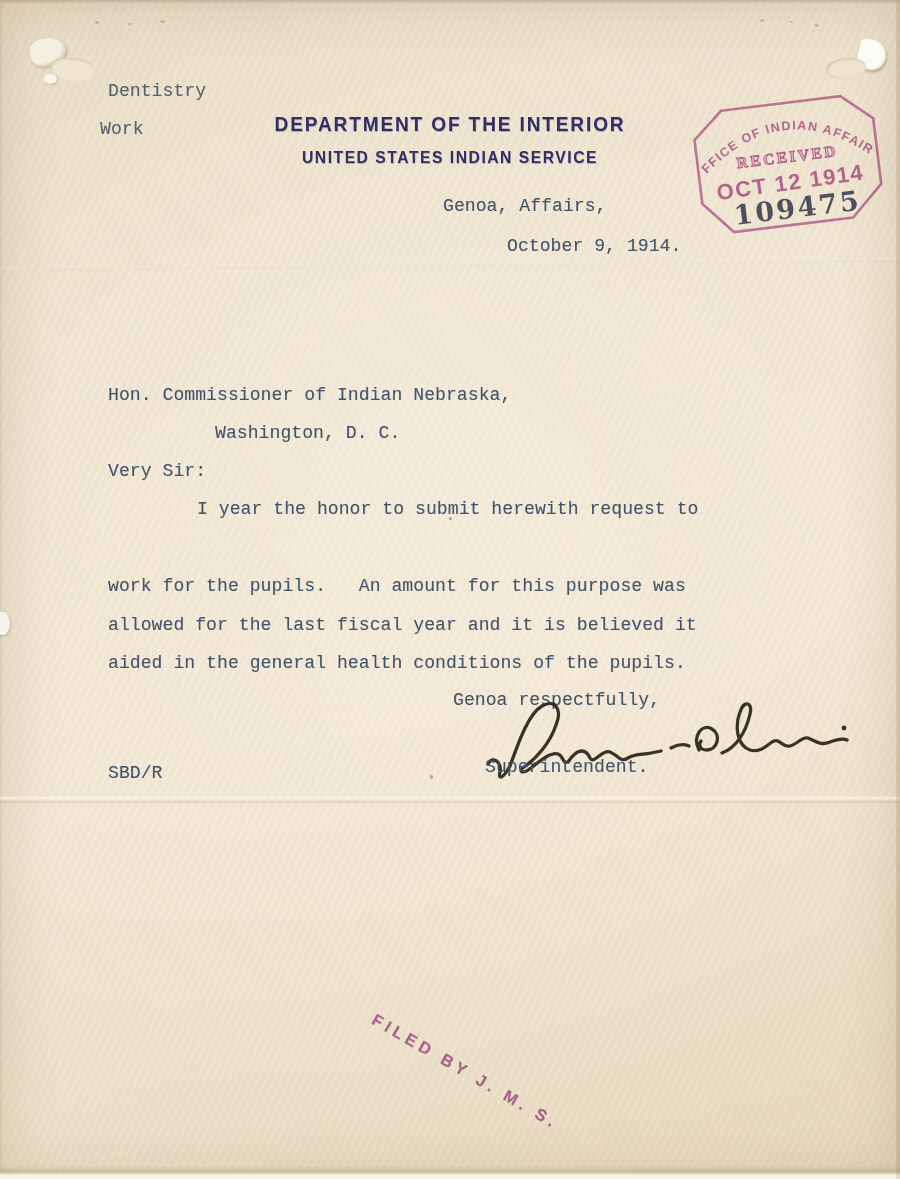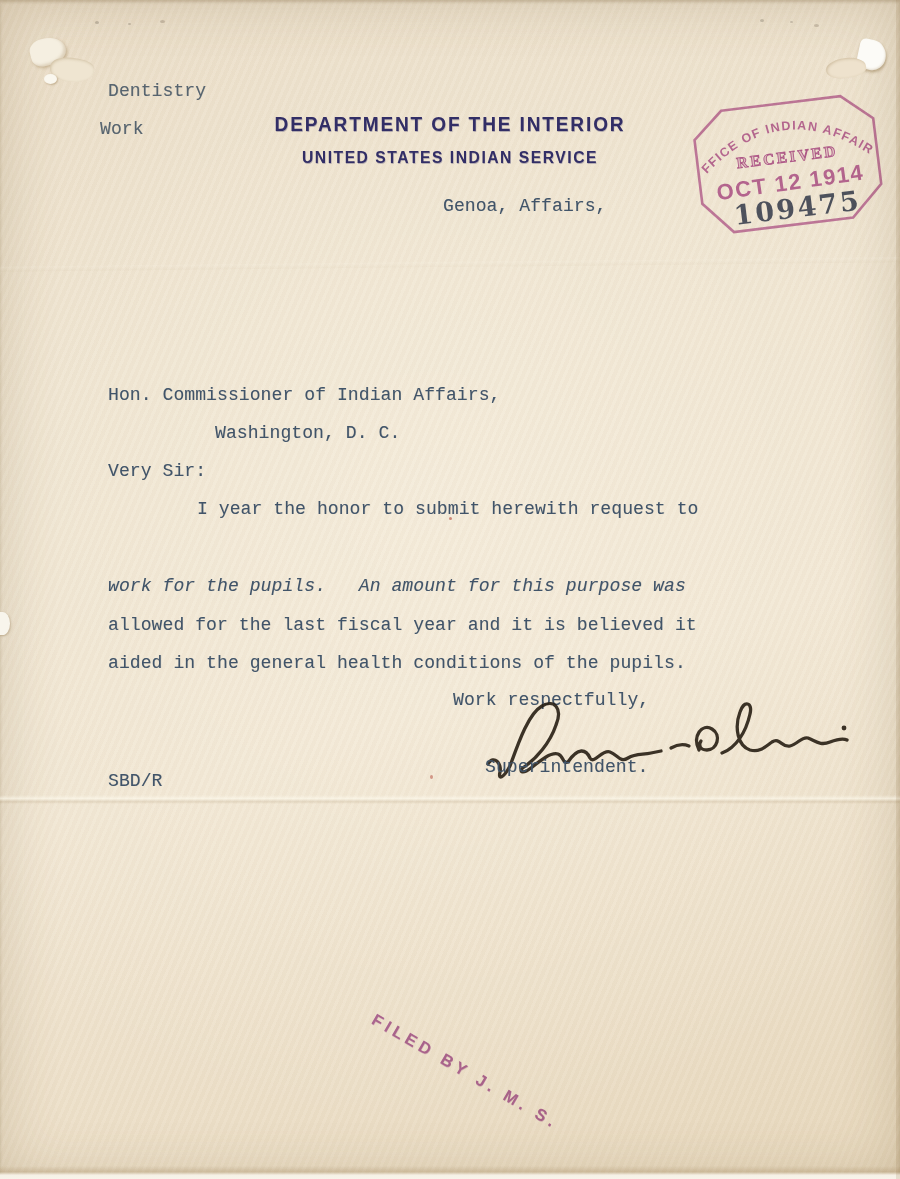--- a/index.html
+++ b/index.html
@@ -80,44 +80,45 @@
   <div class="abs bottom-edge"></div>
   <div class="abs right-edge"></div>
 
   <div class="abs type annotation" style="left:108px;top:79px;">Dentistry</div>
   <div class="abs type annotation" style="left:100px;top:117px;">Work</div>
 
   <div class="abs lh lh1 centered" style="top:112px;">DEPARTMENT OF THE INTERIOR</div>
   <div class="abs lh lh2 centered" style="top:148px;">UNITED STATES INDIAN SERVICE</div>
 
   <div class="abs type" style="left:443px;top:194px;">Genoa, Affairs,</div>
+  <div class="abs type" style="left:507px;top:234px;">October 9, 1914.</div>
 
   <svg class="abs stamp-received" style="left:690px;top:92px;" width="200" height="146" viewBox="0 0 200 146">
     <g transform="rotate(-7 98 71)" fill="none">
       <path d="M 38 11 L 158 11 L 188 37 L 188 103 L 156 133 L 36 133 L 8 101 L 8 37 Z" stroke="#b5569e" stroke-width="2.6" opacity="0.8"></path>
       <path id="arcOrg" d="M 16 72 Q 98 4 180 72" fill="none" stroke="none"></path>
       <text font-family="Liberation Sans, sans-serif" font-size="12.5" font-weight="bold" fill="#b5569e" letter-spacing="1.4" opacity="0.9">
         <textPath href="#arcOrg" startOffset="50%" text-anchor="middle">OFFICE OF INDIAN AFFAIRS</textPath>
       </text>
       <text x="98" y="70" text-anchor="middle" font-family="Liberation Serif, serif" font-size="15.5" font-weight="bold" letter-spacing="2.5" fill="rgba(181,86,158,0.28)" stroke="#b5569e" stroke-width="0.9">RECEIVED</text>
       <text x="98" y="98" text-anchor="middle" transform="rotate(-1 98 92)" font-family="Liberation Sans, sans-serif" font-size="22" font-weight="bold" letter-spacing="1.5" fill="#b5569e" opacity="0.92">OCT 12 1914</text>
       <text x="102" y="126" text-anchor="middle" font-family="DejaVu Serif, serif" font-size="27" font-weight="bold" letter-spacing="2.5" fill="#303a54" opacity="0.9">109475</text>
     </g>
   </svg>
 
-  <div class="abs type" style="left:108px;top:383px;">Hon. Commissioner of Indian Affairs,</div>
+  <div class="abs type" style="left:108px;top:383px;">Hon. Commissioner of Indian Nebraska,</div>
   <div class="abs type" style="left:215px;top:421px;text-align:right;">Washington, D. C.</div>
   <div class="abs type" style="left:108px;top:459px;">Very Sir:</div>
 
   <div class="abs type indent" style="left:108px;top:497px;">I year the honor to submit herewith request to</div>
-  <div class="abs type" style="left:108px;top:574px;font-style:italic;">work for the pupils.   An amount for this purpose was</div>
+  <div class="abs type" style="left:108px;top:574px;">work for the pupils.   An amount for this purpose was</div>
   <div class="abs type" style="left:108px;top:651px;">aided in the general health conditions of the pupils.</div>
   <div class="abs type" style="left:108px;top:613px;">allowed for the last fiscal year and it is believed it</div>
 
-  <div class="abs type" style="left:453px;top:688px;">Work respectfully,</div>
+  <div class="abs type" style="left:453px;top:688px;">Genoa respectfully,</div>
 
   <svg class="abs sig-svg" style="left:470px;top:692px;" width="400" height="100" viewBox="0 0 400 100">
     <g stroke="#281f14" stroke-width="3.3" fill="none" stroke-linecap="round" stroke-linejoin="round" opacity="0.9">
       <path d="
         M 18 72
         C 24 62, 32 72, 30 80
         C 28 88, 33 87, 40 74
         C 48 52, 58 22, 72 14
         C 84 7, 93 16, 86 33
         C 80 51, 66 67, 54 75
@@ -142,18 +143,18 @@
         C 264 36, 268 54, 280 58
         C 290 61, 296 54, 302 50
         C 310 45, 312 56, 320 54
         C 328 52, 332 44, 338 46
         C 346 49, 350 54, 360 50
         C 368 47, 373 46, 377 48"></path>
       <circle cx="374" cy="36" r="2.4" fill="#281f14" stroke="none"></circle>
     </g>
   </svg>
 
-  <div class="abs type" style="left:108px;top:761px;margin-top:8px;">SBD/R</div>
+  <div class="abs type" style="left:108px;top:761px;">SBD/R</div>
   <div class="abs type" style="left:485px;top:755px;">Superintendent.</div>
 
   <div class="abs stamp-filed" style="left:378px;top:1010px;">FILED BY J. M. S.</div>
 
 </div>
 
 </body></html>

